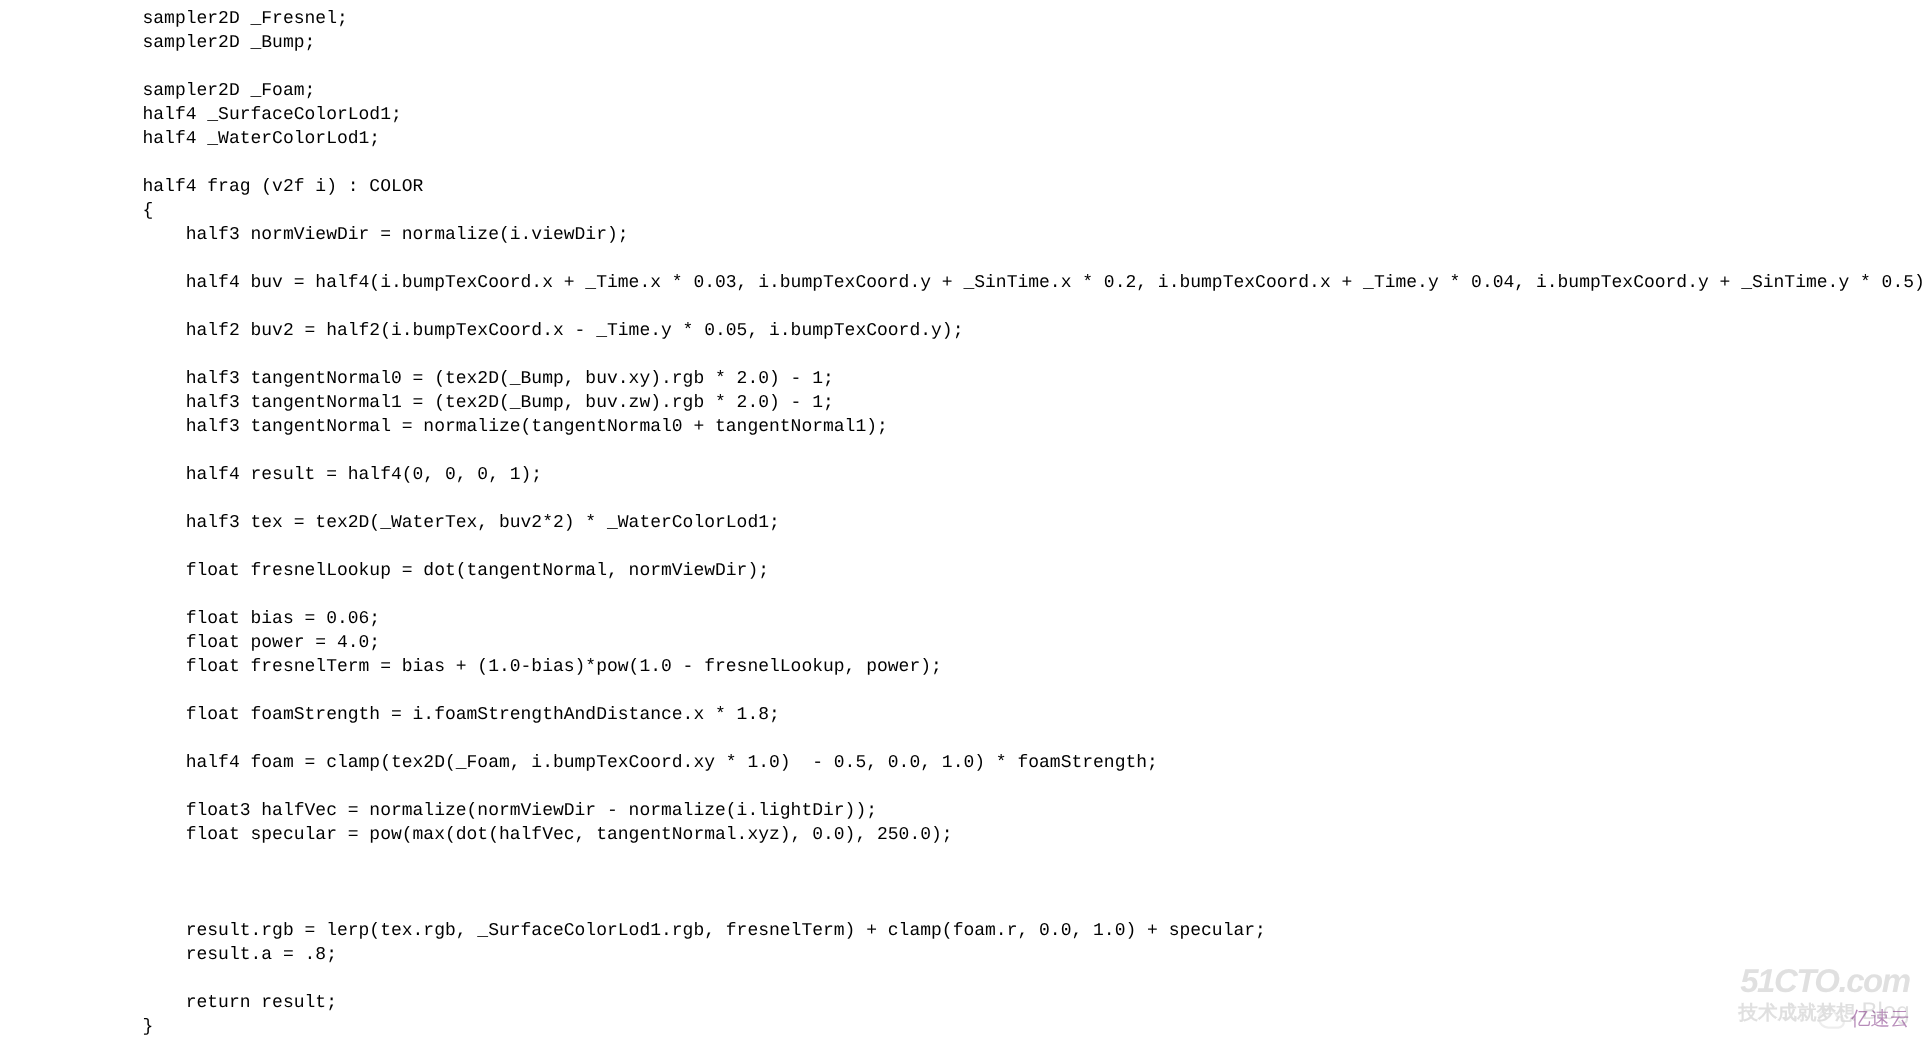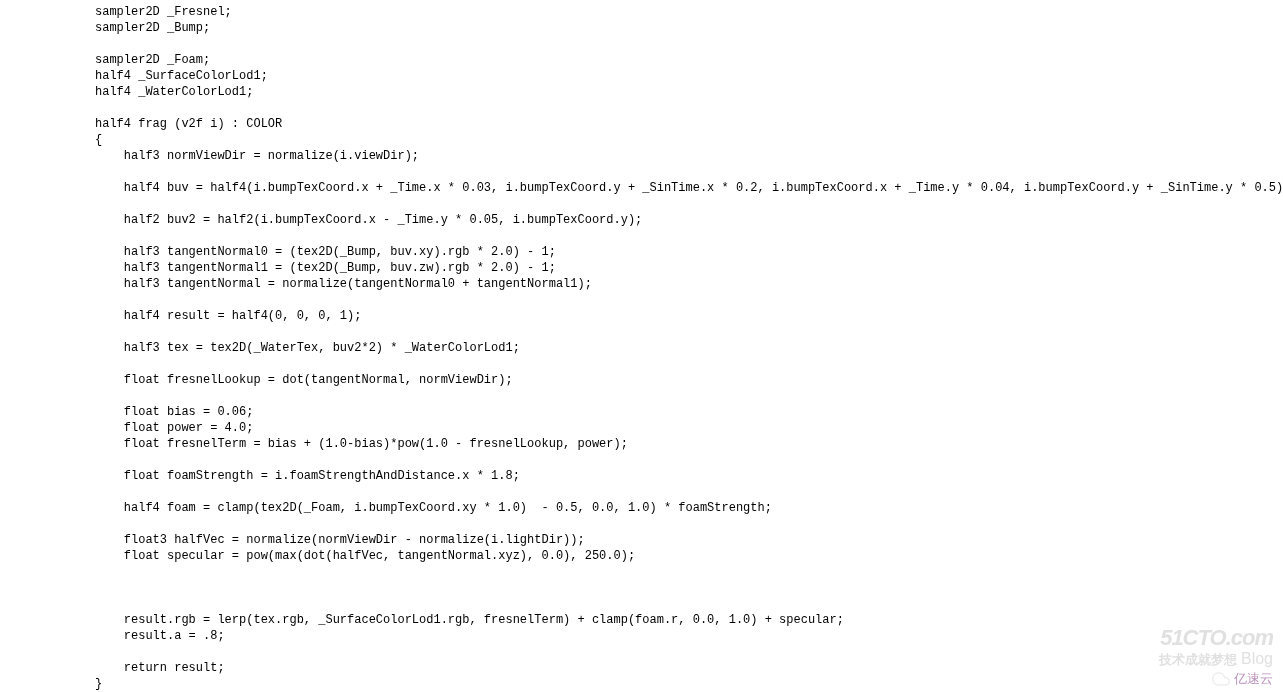--- a/index.html
+++ b/index.html
@@ -15,21 +15,21 @@
       overflow: hidden;
       position: relative;
     }
     .code-container {
       padding: 4px 17px 0 95px;
       white-space: pre;
     }
     .watermark-stack {
       position: absolute;
       right: 10px;
-      bottom: 24px;
+      bottom: 8px;
       text-align: right;
       color: #cccccc;
       opacity: 0.6;
       pointer-events: none;
     }
     .wm-top {
       font-family: "Arial Black", Arial, sans-serif;
       font-weight: 900;
       font-size: 22px;
       letter-spacing: -1px;

